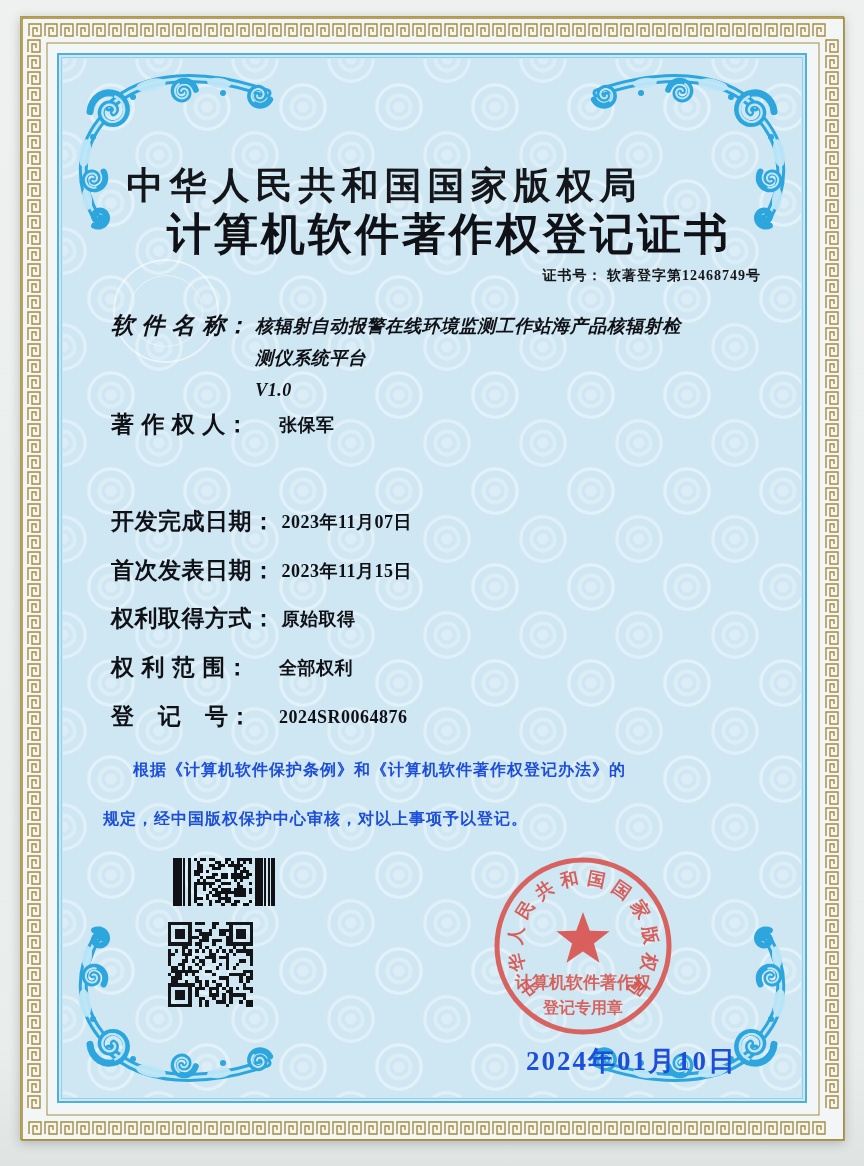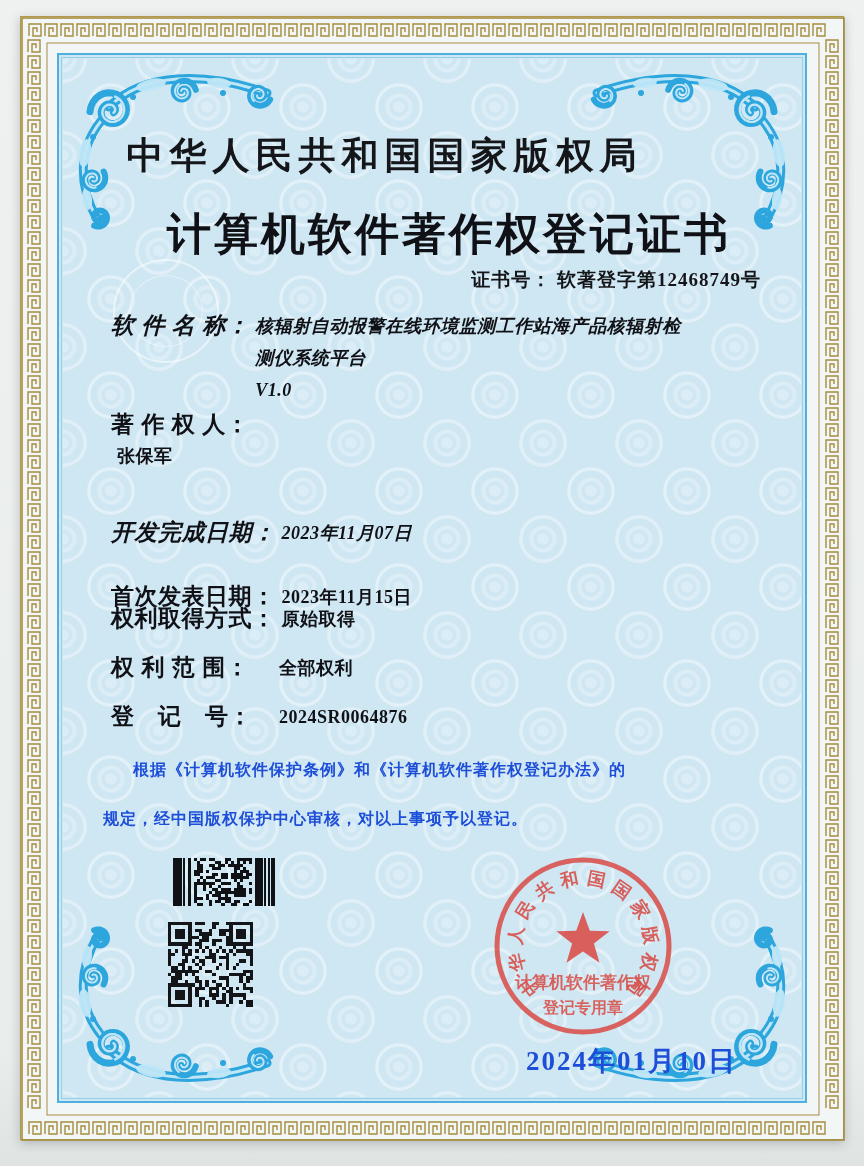--- a/index.html
+++ b/index.html
@@ -29,36 +29,36 @@
   .corner { position:absolute; width:212px; height:172px; pointer-events:none; }
   .corner.tl { left:42px;  top:42px; }
   .corner.tr { right:42px; top:42px;    transform:scaleX(-1); }
   .corner.bl { left:42px;  bottom:42px; transform:scaleY(-1); }
   .corner.br { right:42px; bottom:42px; transform:scale(-1,-1); }
 
   .emboss { position:absolute; left:92px; top:242px; width:106px; height:104px;
     border:2px solid rgba(255,255,255,.55); border-radius:50%; }
   .emboss::after { content:""; position:absolute; inset:14px; border:1.5px solid rgba(255,255,255,.45); border-radius:50%; }
 
-  .issuer { position:absolute; left:0; top:114px; width:727px; text-align:center;
+  .issuer { position:absolute; left:0; top:144px; width:727px; text-align:center;
     font-size:37px; font-weight:bold; letter-spacing:6px; color:#15161a; }
   .ctitle { position:absolute; left:0; top:188px; width:824px; text-align:center;
     font-size:44px; font-weight:bold; letter-spacing:3px; color:#101116;padding-left:32px; }
 
-  .certno { position:absolute; top:250px; right:82px; font-size:19px; font-weight:bold; color:#15161a; letter-spacing:1px; }
+  .certno { position:absolute; top:250px; right:82px; font-size:14px; font-weight:bold; color:#15161a; letter-spacing:1px; }
 
   .row { position:absolute; left:90px; display:flex; align-items:flex-start; color:#101116; }
   .row .lbl { font-family:"Liberation Sans","DejaVu Sans",sans-serif; font-weight:bold;
     font-size:23px; min-width:162px; white-space:pre; letter-spacing:.5px; }
   .row .val { font-weight:bold; font-size:18px; white-space:pre-line; line-height:32px; letter-spacing:.5px;
     padding-left:0px; }
   .row.r0 { top:293px;font-style:italic; } .row.r0 .lbl{ min-width:118px; }
-  .row.r1 { top:392px;flex-direction:column; }
-  .row.r2 { top:500px;font-style:italic; }
-  .row.r3 { top:564px; }
+  .row.r1 { top:392px; }
+  .row.r2 { top:489px; }
+  .row.r3 { top:538px; }
   .row.r4 { top:586px; }
   .row.r5 { top:635px;justify-content:flex-end; }
   .row.r6 { top:684px; }
   .row.r0 .val { padding-left:0; }
   .row .lbl + .val { margin-left:6px; }
 
   .notice { position:absolute; left:82px; top:728px; width:678px;
     font-size:16px; font-weight:bold; color:#1d4ed8; line-height:49px;
     text-indent:30px; white-space:pre-line; letter-spacing:1px; }
 

